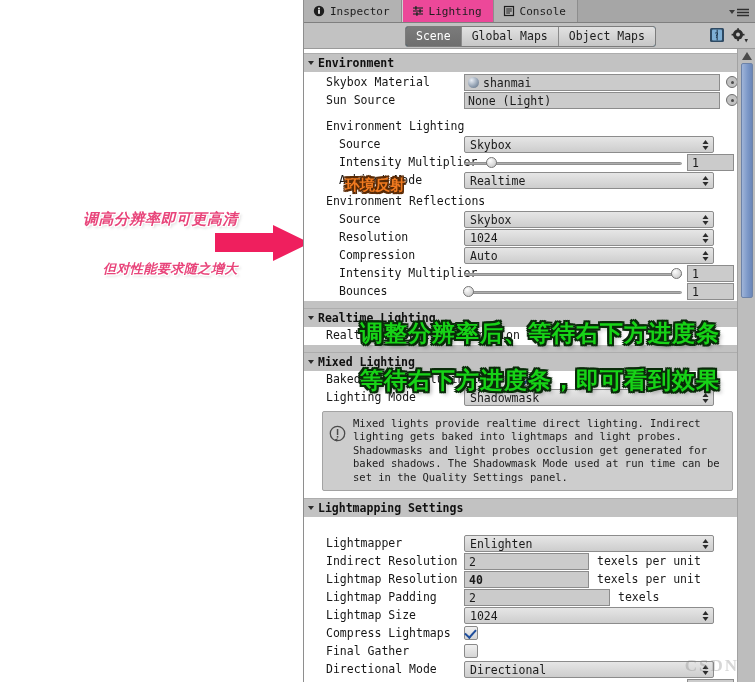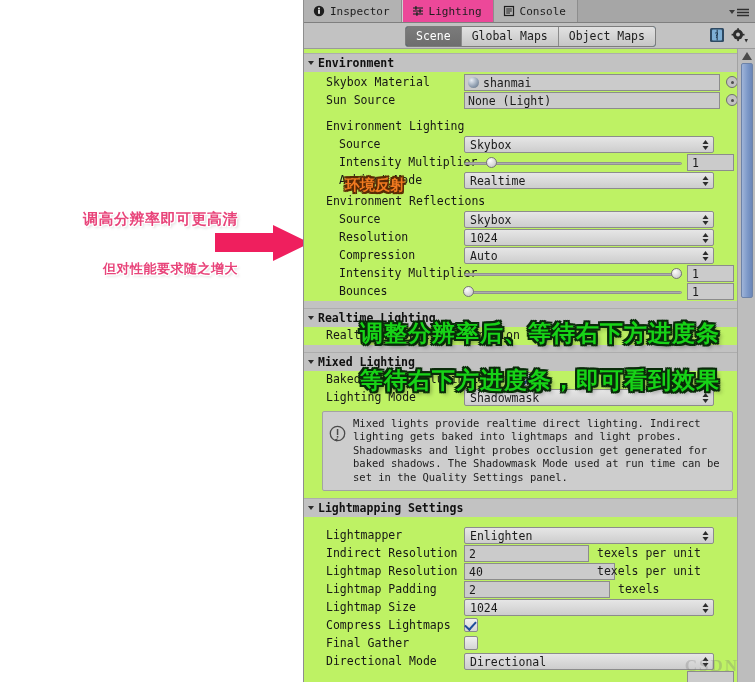--- a/index.html
+++ b/index.html
@@ -22,20 +22,21 @@
   .cn-pink {
     position: absolute;
     font-family: "DejaVu Sans", sans-serif;
     font-weight: bold;
     color: #e8447a;
     white-space: nowrap;
     text-shadow:
        1px 0 0 #fff, -1px 0 0 #fff, 0 1px 0 #fff, 0 -1px 0 #fff,
        1px 1px 0 #fff, -1px -1px 0 #fff, 1px -1px 0 #fff, -1px 1px 0 #fff,
        2px 2px 3px rgba(0,0,0,.18);
+    font-style: italic;
   }
   #ann-pink-1 { left: 83px; top: 210px; font-size: 15px; letter-spacing: .5px; }
   #ann-pink-2 { left: 103px; top: 260px; font-size: 13px; letter-spacing: .5px; }
 
   
   #arrow-to-resolution {
     position: absolute; left: 215px; top: 225px;
     width: 95px; height: 36px;
   }
 
@@ -112,21 +113,21 @@
     background: linear-gradient(#7b7b7b, #6e6e6e);
     color: #ffffff;
   }
   #help-icon-btn { position: absolute; right: 30px; top: 4px; width: 16px; height: 16px; }
   #gear-icon-btn { position: absolute; right: 7px; top: 5px; width: 17px; height: 15px; }
 
   
   #inspector-body {
     position: relative;
     height: 633px;
-    background: #bef264;
+    background: #ffffff;
     overflow: hidden;
   }
   #inspector-scroll {
     position: absolute; left: 0; top: 0;
     width: 434px; height: 633px;
     padding: 4px 0 0 0;
   }
 
   
   #vscrollbar {
@@ -588,42 +589,42 @@
           <div class="helptext">Mixed lights provide realtime direct lighting. Indirect lighting gets baked into lightmaps and light probes. Shadowmasks and light probes occlusion get generated for baked shadows. The Shadowmask Mode used at run time can be set in the Quality Settings panel.</div>
         </div>
 
         <div style="height:2px"></div>
 
         <div class="foldout">
           <span class="tri"></span>
           <span>Lightmapping Settings</span>
         </div>
 
-        <div class="rowgrid" style="margin-top:10px;padding-left:40px;">
+        <div class="rowgrid" style="margin-top:18px;padding-left:40px;">
           <span class="lbl">Lightmapper</span>
           <div class="popup">
             <span>Enlighten</span>
             <svg class="updown" viewBox="0 0 7 12">
               <polygon points="3.5,1 6.5,5 0.5,5" fill="#2c2c2c"></polygon>
               <polygon points="3.5,11 6.5,7 0.5,7" fill="#2c2c2c"></polygon>
             </svg>
           </div>
         </div>
 
         <div class="rowgrid">
           <span class="lbl">Indirect Resolution</span>
           <div class="numfield" style="left:160px; width:125px;">
             <span>2</span>
           </div>
           <span class="unit" style="left:293px;">texels per unit</span>
         </div>
 
         <div class="rowgrid">
           <span class="lbl">Lightmap Resolution</span>
-          <div class="numfield" style="left:160px; width:151px;">
+          <div class="numfield" style="left:160px; width:125px;font-weight:bold;">
             <span>40</span>
           </div>
           <span class="unit" style="left:293px;">texels per unit</span>
         </div>
 
         <div class="rowgrid">
           <span class="lbl">Lightmap Padding</span>
           <div class="numfield" style="left:160px; width:146px;">
             <span>2</span>
           </div>

